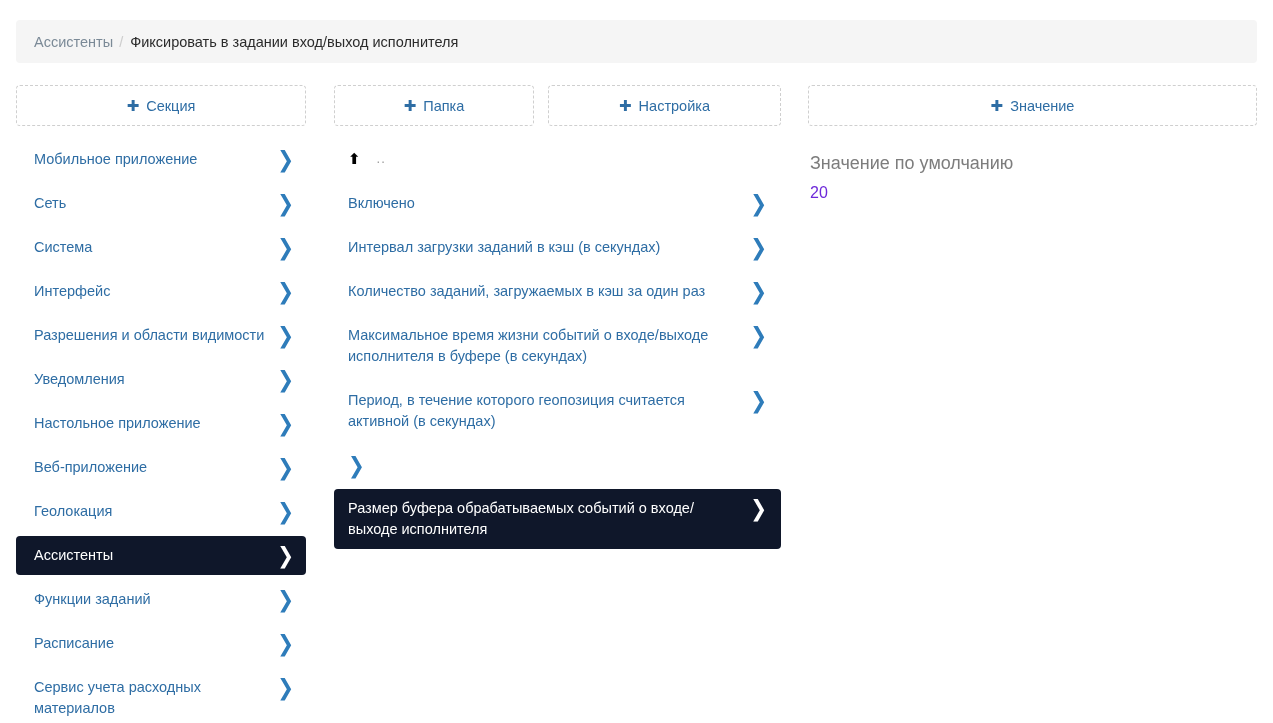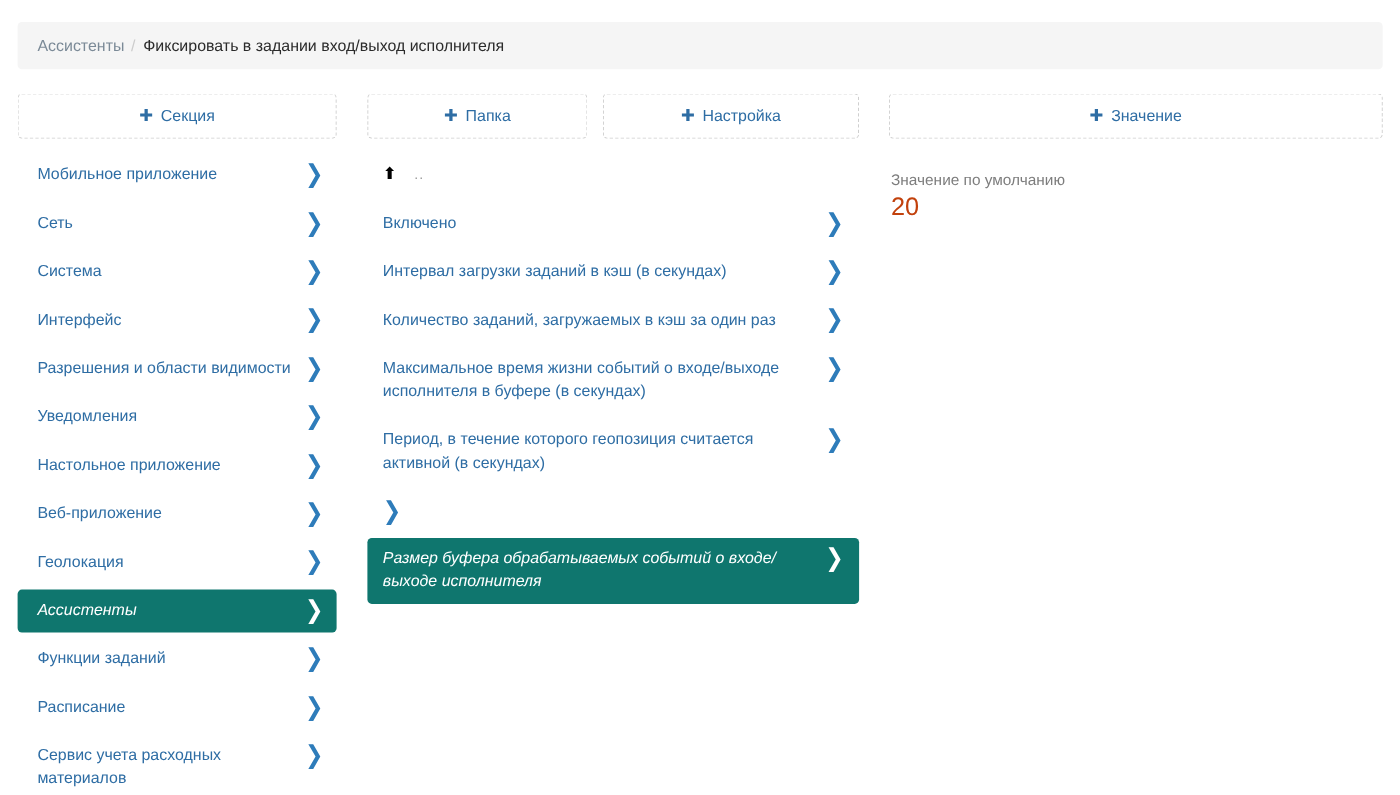--- a/index.html
+++ b/index.html
@@ -122,22 +122,21 @@
   .row .chev {
     color: #2e7cba;
     font-size: 20px;
     line-height: 20px;
     font-weight: bold;
     flex: 0 0 auto;
     margin-top: 0px;
     transform: scaleY(1.12);
   }
   .row.selected {
-    background: #0f766e;
-    font-style: italic;
+    background: #0f172a;
   }
   .row.selected .label { color: #ffffff; }
   .row.selected .chev  { color: #ffffff; }
 
   
   #col-settings .row { padding-left: 14px; padding-right: 14px; }
   #col-settings .row .label { line-height: 21px; }
 
   
   .uprow {
@@ -159,27 +158,27 @@
   .uprow .up-label {
     color: #9a9a9a;
     font-size: 13px;
     letter-spacing: 1px;
   }
 
   
   .value-block { padding: 14px 4px 0 2px; }
   .value-title {
     color: #7d7d7d;
-    font-size: 14px;
+    font-size: 18px;
     line-height: 18px;
-    margin-bottom: 4px;
+    margin-bottom: 10px;
   }
   .value-number {
-    color: #c2410c;
-    font-size: 23px;
+    color: #6d28d9;
+    font-size: 16px;
     line-height: 22px;
   }
 </style>
 </head>
 <body>
 
 <div class="page">
 
   <div class="breadcrumb">
     <span class="breadcrumb-link">Ассистенты</span>

